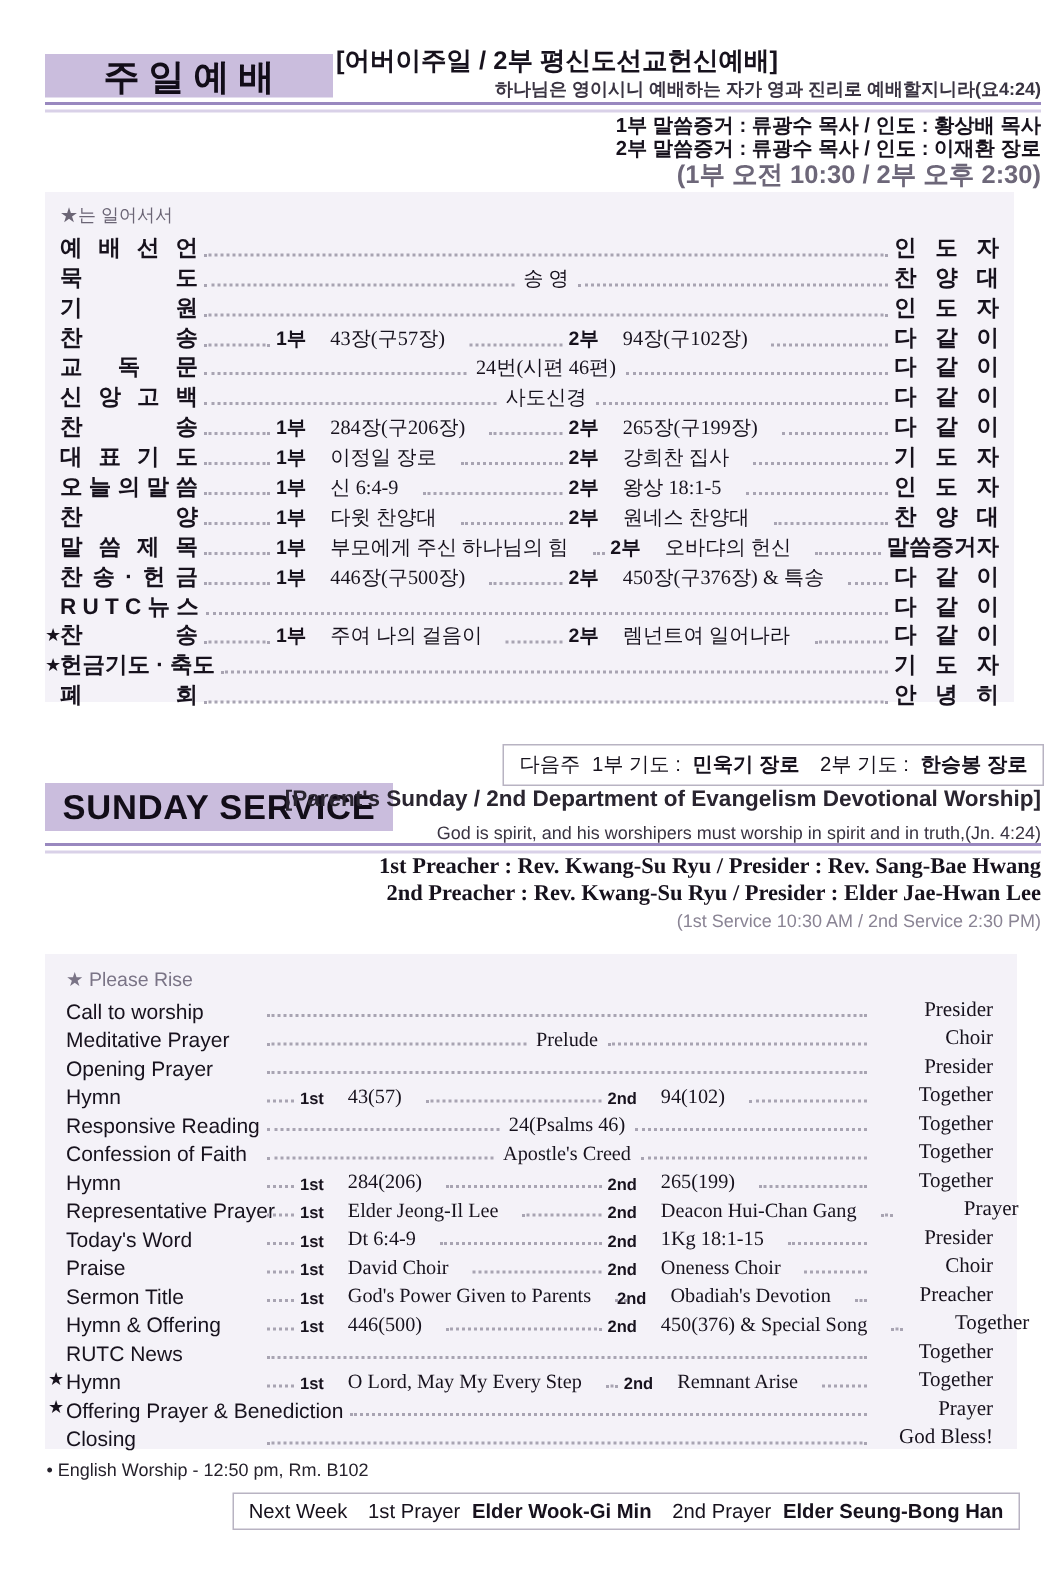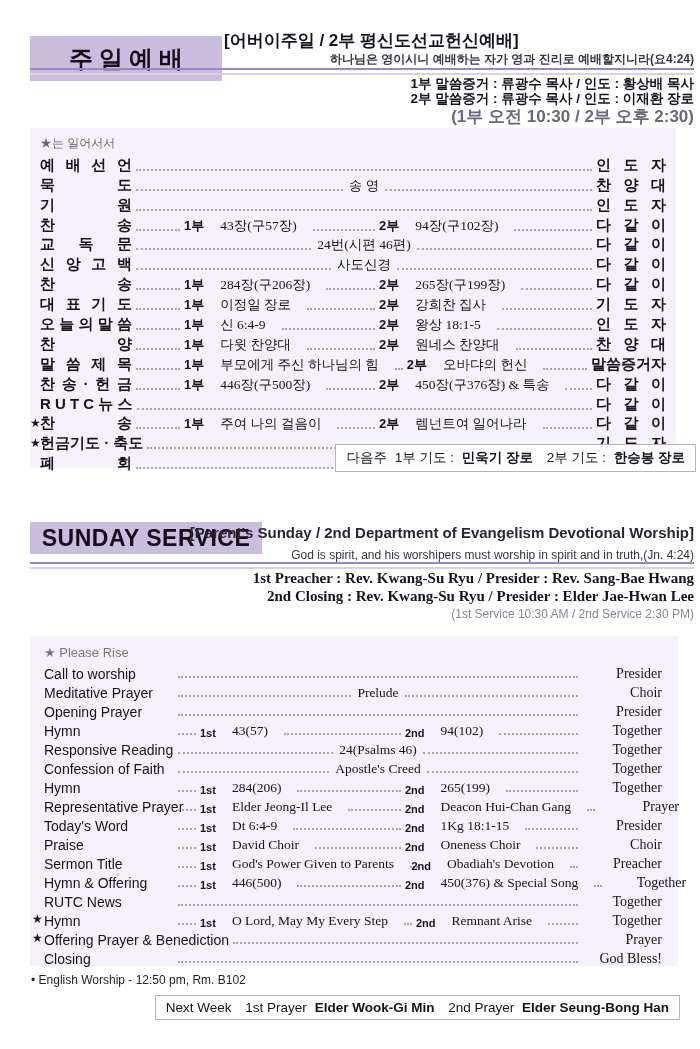--- a/index.html
+++ b/index.html
@@ -3,21 +3,21 @@
 <meta charset="utf-8">
 <style>
   html,body{margin:0;padding:0;background:#fff;}
   .page{position:relative;width:700px;height:1049px;background:#fff;overflow:hidden;
         font-family:"Liberation Sans",sans-serif;color:var(--ink,#17121d);}
   .r{position:absolute;right:6px;text-align:right;white-space:nowrap;}
 
   
   .hdr-box{position:absolute;background:var(--lavender,#cabddd);display:flex;align-items:center;
            justify-content:center;font-weight:bold;color:#120d18;}
-  #kr-box{left:30px;top:36px;width:186px;height:45px;font-size:24px;letter-spacing:6px;padding-left:6px;}
+  #kr-box{left:30px;top:36px;width:186px;height:29px;font-size:24px;letter-spacing:6px;padding-left:6px;}
   #en-box{left:30px;top:522px;width:232px;height:32px;font-size:23px;letter-spacing:0.5px;}
 
   
   .rule{position:absolute;left:30px;right:6px;height:3px;
         border-top:2px solid var(--rule-dark,#9988bf);
         border-bottom:2px solid var(--rule-light,#d9d1e8);}
   #kr-rule{top:68px;}
   #en-rule{top:562px;}
 
   #kr-bracket{position:absolute;left:224px;top:29px;font-size:17px;font-weight:700;white-space:nowrap;}
@@ -61,21 +61,21 @@
   .en .p1{min-width:205px;}
   .p2{flex:1 1 auto;}
   .plabel{font-weight:700;font-size:13px;margin-right:4px;}
   .en .plabel{font-size:11px;}
   .pval,.center{font-family:"Liberation Serif",serif;font-size:13.5px;}
   .center{margin:0 2px;}
 
   
   .nextbox{position:absolute;border:1px solid var(--box-border,#b8b3c2);background:#fff;
            padding:4px 10px;font-size:13.5px;white-space:nowrap;}
-  #kr-next{top:444px;right:4px;}
+  #kr-next{top:496px;right:4px;}
   #en-next{top:995px;right:20px;}
   .nextbox b{font-weight:700;}
   .nw-mid{margin-left:10px;}
   .nw-sp{margin-left:4px;}
 
   #en-footnote{position:absolute;left:31px;top:973px;font-size:12px;color:#26222c;}
 </style>
 </head>
 <body>
 
@@ -273,21 +273,21 @@
     <b class="nw-sp">한승봉 장로</b>
   </div>
 
   <div id="en-box" class="hdr-box">
     <span>SUNDAY SERVICE</span>
   </div>
   <div id="en-bracket" class="r">[Parent's Sunday / 2nd Department of Evangelism Devotional Worship]</div>
   <div id="en-verse" class="r">God is spirit, and his worshipers must worship in spirit and in truth,(Jn. 4:24)</div>
   <div id="en-rule" class="rule"></div>
   <div id="en-line1" class="r">1st Preacher : Rev. Kwang-Su Ryu / Presider : Rev. Sang-Bae Hwang</div>
-  <div id="en-line2" class="r">2nd Closing : Rev. Kwang-Su Ryu / Presider : Elder Jae-Hwan Lee</div>
+  <div id="en-line2" class="r">2nd Preacher : Rev. Kwang-Su Ryu / Presider : Elder Jae-Hwan Lee</div>
   <div id="en-times" class="r">(1st Service 10:30 AM / 2nd Service 2:30 PM)</div>
 
   <div id="en-section" class="section en">
     <div class="rise">★ Please Rise</div>
     <div>
         <div class="row">
           <span class="title">Call to worship</span>
           <span class="lead"></span>
           <span class="by">Presider</span>
         </div>

